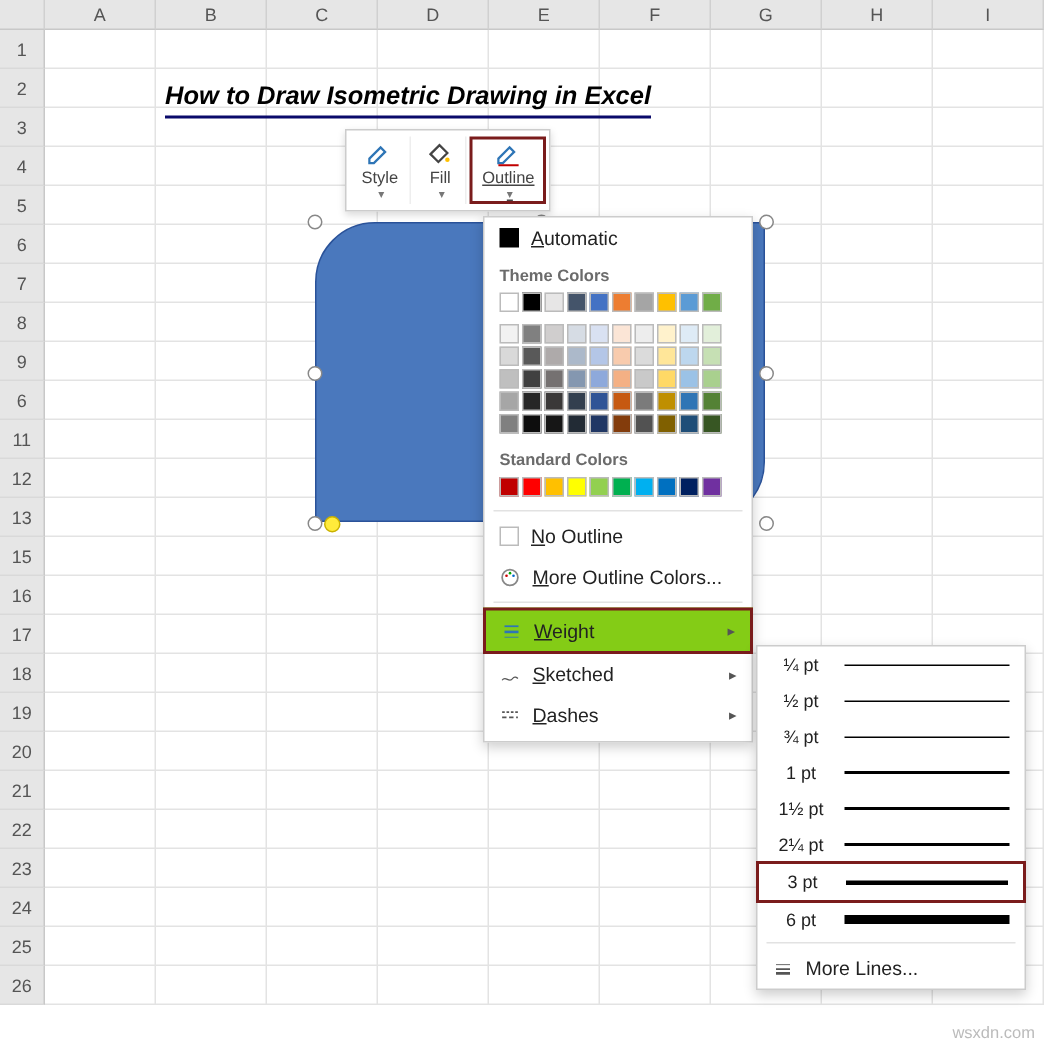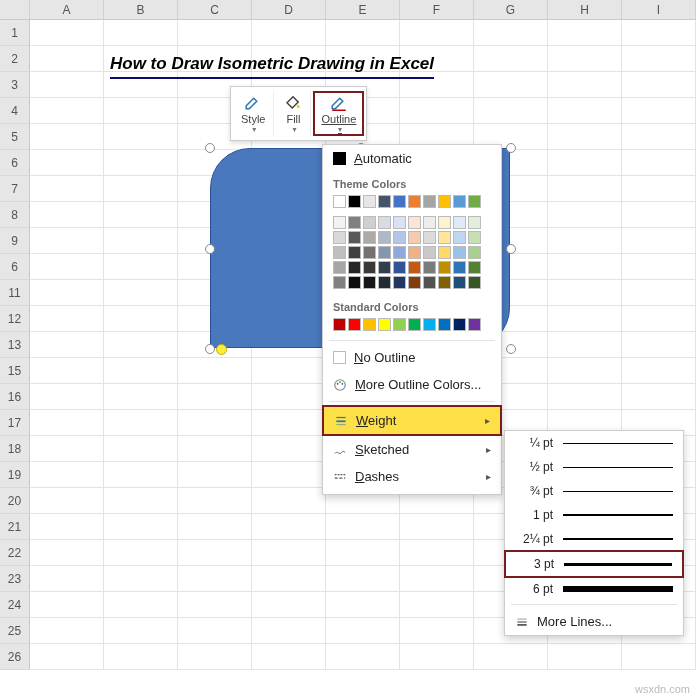--- a/index.html
+++ b/index.html
@@ -99,21 +99,21 @@
     border: 1px solid #ccc;
     box-shadow: 0 3px 8px rgba(0,0,0,0.2);
     z-index: 10;
     padding-bottom: 4px;
   }
   .dd-item {
     display: flex; align-items: center; gap: 8px;
     padding: 6px 10px;
     cursor: pointer;
   }
-  .dd-item.hl { background: #fde047; border: 2px solid #7a1c1c; margin: 0 -1px; }
+  .dd-item.hl { background: #84cc16; border: 2px solid #7a1c1c; margin: 0 -1px; }
   .dd-item .arrow { margin-left: auto; font-size: 10px; color: #555; }
   .dd-sep { height: 1px; background: #e2e2e2; margin: 3px 6px; }
   .dd-label { font-size: 11px; font-weight: bold; color: #6b6b6b; padding: 6px 10px 3px; }
   .swatches { display: flex; flex-wrap: wrap; gap: 2px; padding: 2px 10px 6px; }
   .sw { width: 13px; height: 13px; border: 1px solid #bbb; }
   .ul { text-decoration: underline; }
   .sq { width: 13px; height: 13px; background: #000; }
 
   .submenu {
     position: absolute;
@@ -122,21 +122,21 @@
     background: #fff;
     border: 1px solid #ccc;
     box-shadow: 0 3px 8px rgba(0,0,0,0.2);
     z-index: 11;
   }
   .wt-item {
     display: flex; align-items: center; gap: 10px;
     padding: 5px 10px;
     cursor: pointer;
   }
-  .wt-item .lbl { width: 38px; text-align: right; font-size: 12px; }
+  .wt-item .lbl { width: 38px; text-align: center; font-size: 12px; }
   .wt-item .line { flex: 1; background: #000; }
   .wt-item.sel { border: 2px solid #7a1c1c; margin: -1px; }
 
   .watermark {
     position: absolute; right: 6px; bottom: 4px;
     font-size: 11px; color: #bbb;
   }
 </style>
 </head>
 <body>
@@ -632,20 +632,24 @@
       </div>
       <div class="wt-item">
         <span class="lbl">¾ pt</span>
         <span class="line" style="height: 1px;"></span>
       </div>
       <div class="wt-item">
         <span class="lbl">1 pt</span>
         <span class="line" style="height: 1.5px;"></span>
       </div>
       <div class="wt-item">
+        <span class="lbl">1½ pt</span>
+        <span class="line" style="height: 2px;"></span>
+      </div>
+      <div class="wt-item">
         <span class="lbl">2¼ pt</span>
         <span class="line" style="height: 2.5px;"></span>
       </div>
       <div class="wt-item sel">
         <span class="lbl">3 pt</span>
         <span class="line" style="height: 3px;"></span>
       </div>
       <div class="wt-item">
         <span class="lbl">6 pt</span>
         <span class="line" style="height: 6px;"></span>

